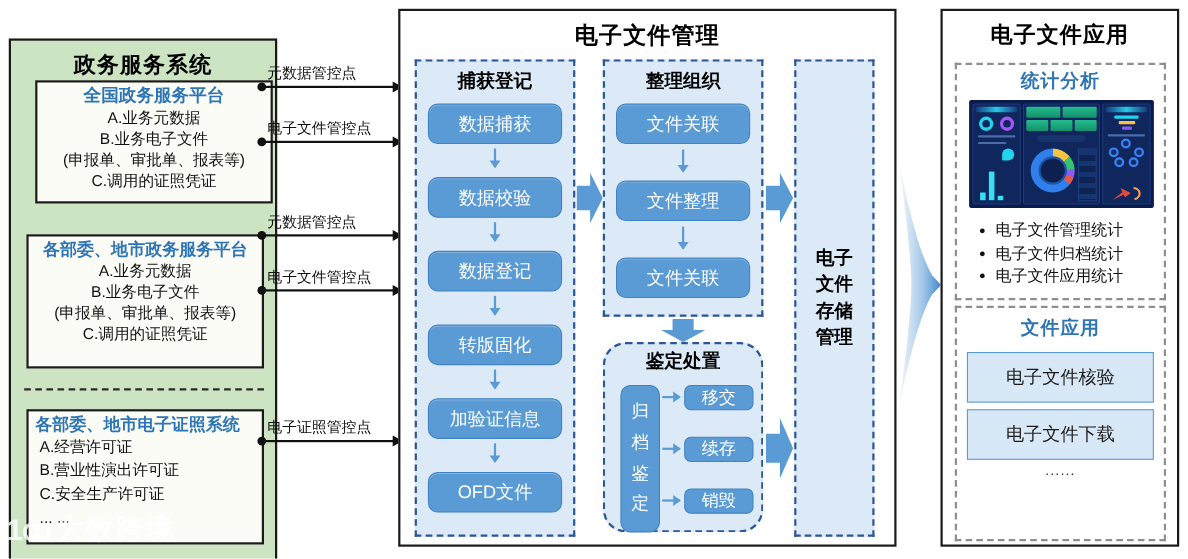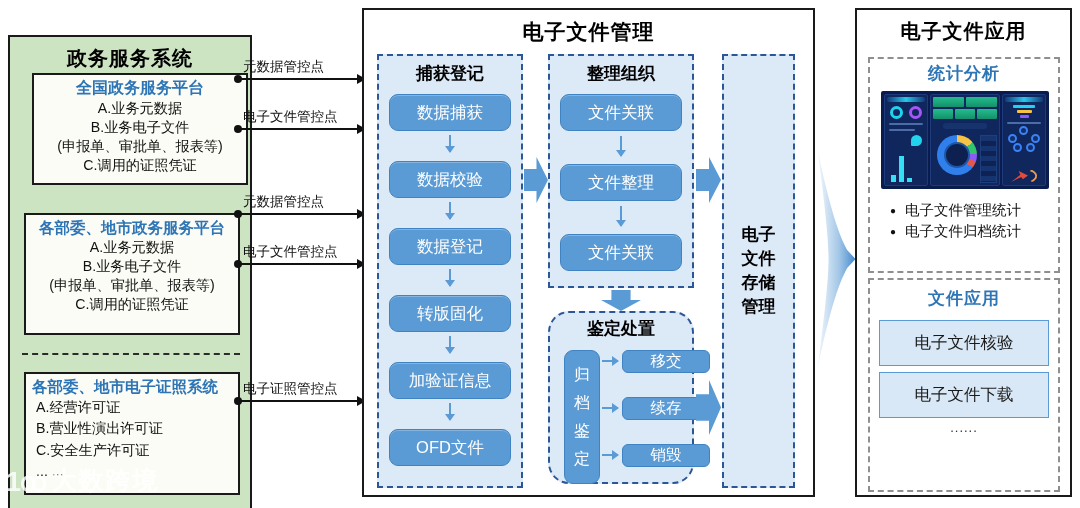--- a/index.html
+++ b/index.html
@@ -39,21 +39,21 @@
   .varrow::after { content:""; position:absolute; left:-4px; bottom:-6px;
       border:5px solid transparent; border-top:7px solid #5b9bd5; }
   .varrow.tall { height:20px; margin:5px auto 8px; }
 
   
   .appraisal { position:absolute; background:#dce9f7; border:2px dashed #2b5797; }
   .appraisal .col-head { margin-top:4px; }
   .vsource { position:absolute; left:14px; top:37px; width:36px; height:134px; background:#5b9bd5; border:1px solid #4083c2;
       border-radius:9px; display:flex; align-items:center; justify-content:center; }
   .vsource span { display:block; width:18px; color:#fff; font-size:16px; line-height:1.75; word-break:break-all; text-align:center; }
-  .target { position:absolute; left:72px; width:88px; height:23px; background:#5b9bd5; border:1px solid #4083c2; border-radius:6px;
+  .target { position:absolute; left:72px; width:63px; height:23px; background:#5b9bd5; border:1px solid #4083c2; border-radius:6px;
       color:#fff; font-size:15.5px; display:flex; align-items:center; justify-content:center; }
   .harrow { position:absolute; left:52px; width:16px; height:2px; background:#5b9bd5; }
   .harrow::after { content:""; position:absolute; right:-6px; top:-4.5px;
       border:5px solid transparent; border-left:7px solid #5b9bd5; }
 
   
   .storage-col { position:absolute; background:#dce9f7; border:2px dashed #2b5797; display:flex; align-items:center; justify-content:center; }
   .storage-label span { display:block; text-align:left; font-weight:bold; font-size:17px; color:#000; line-height:1.42; }
 
   
@@ -310,20 +310,21 @@
           <div class="red-swoosh">
             <span class="tri"></span>
             <span class="arc"></span>
           </div>
         </div>
       </div>
 
       <div class="bullets">
         <div class="bullet-line">电子文件管理统计</div>
         <div class="bullet-line">电子文件归档统计</div>
+        <div class="bullet-line">电子文件应用统计</div>
       </div>
     </div>
 
     <div class="dash-box" style="left:11px; top:268px; width:192px; height:214px; padding-top:4px;">
       <div class="dash-title">文件应用</div>
       <div class="app-item" style="margin-top:10px; height:46px;">电子文件核验</div>
       <div class="app-item" style="margin-top:6px; height:46px;">电子文件下载</div>
       <div class="app-more">......</div>
     </div>
   </div>

